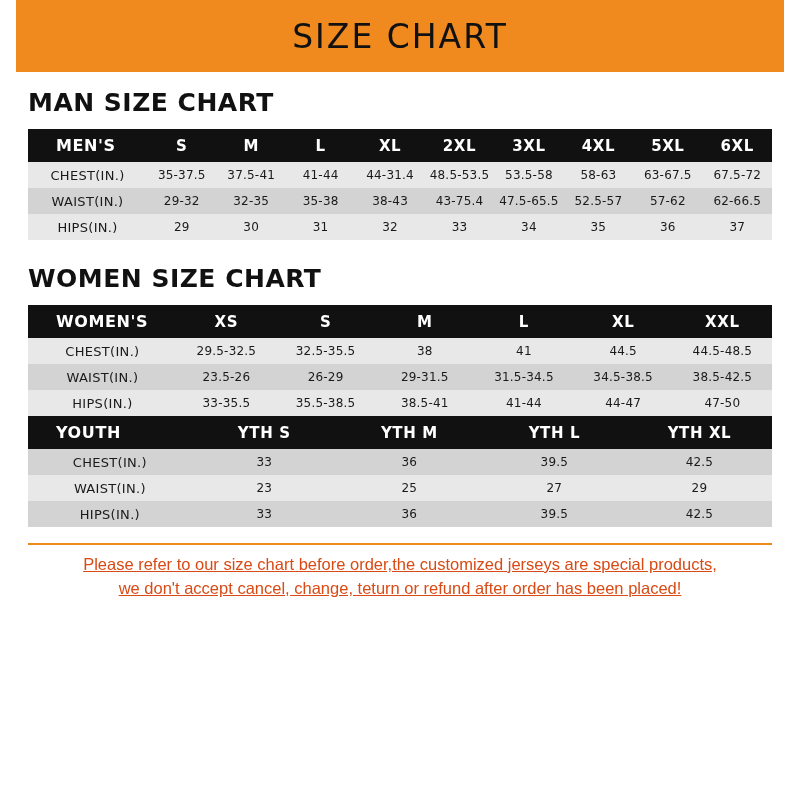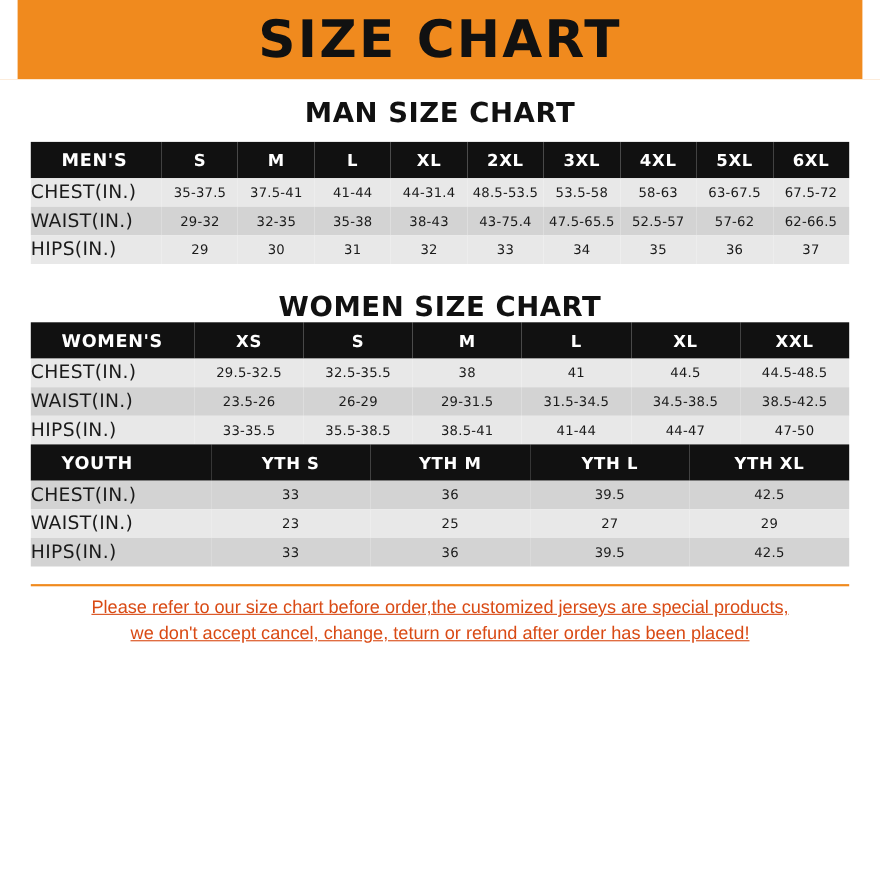--- a/index.html
+++ b/index.html
@@ -26,22 +26,22 @@
   .banner {
     background: #f08a1e;
     height: 72px;
     display: flex;
     align-items: center;
     justify-content: center;
     position: relative;
   }
   .banner-title {
     font-family: "DejaVu Sans", sans-serif;
-    font-weight: bold;
-    font-size: 47px;
+    font-weight: normal;
+    font-size: 33px;
     letter-spacing: 2px;
     color: #111111;
     line-height: 1;
   }
   .banner-edge {
     position: absolute;
     top: 0;
     bottom: 0;
     width: 16px;
     background: #ffffff;
@@ -49,29 +49,29 @@
   .banner-edge.left { left: 0; }
   .banner-edge.right { right: 0; }
 
   .content {
     flex: 1;
     padding: 0 28px;
     box-sizing: border-box;
   }
 
   .section-title {
-    text-align: center;
+    text-align: left;
     font-family: "DejaVu Sans", sans-serif;
     font-weight: bold;
     font-size: 25px;
     color: #111111;
     letter-spacing: 0.5px;
   }
   .title-man { margin: 16px 0 12px 0; }
-  .title-women { margin: 24px 0 0 0; }
+  .title-women { margin: 24px 0 12px 0; }
   .title-youth { margin: 26px 0 12px 0; }
 
   table.size-table {
     width: 100%;
     border-collapse: collapse;
     table-layout: fixed;
     font-family: "DejaVu Sans", sans-serif;
   }
   table.size-table th,
   table.size-table td {
@@ -91,23 +91,23 @@
     height: 33px;
     letter-spacing: 0.6px;
   }
   table.size-table thead th.rowlabel {
     text-align: left;
     padding-left: 28px;
     font-size: 16px;
   }
   table.size-table tbody td.rowlabel {
     font-weight: normal;
-    font-size: 17px;
+    font-size: 13px;
     letter-spacing: 0.3px;
-    text-align: left;
+    text-align: center;
   }
   tbody tr.rowA td { background: #e8e8e8; }
   tbody tr.rowB td { background: #d3d3d3; }
 
   
   .men-tbl col.c0 { width: 16%; }
   .women-tbl col.c0 { width: 20%; }
   .youth-tbl col.c0 { width: 22%; }
 
   .footer-note {

